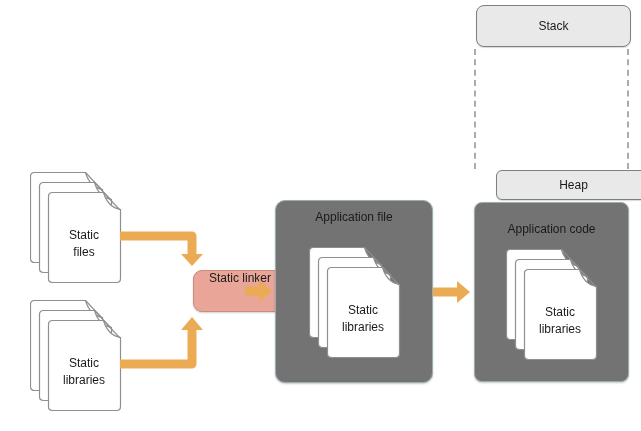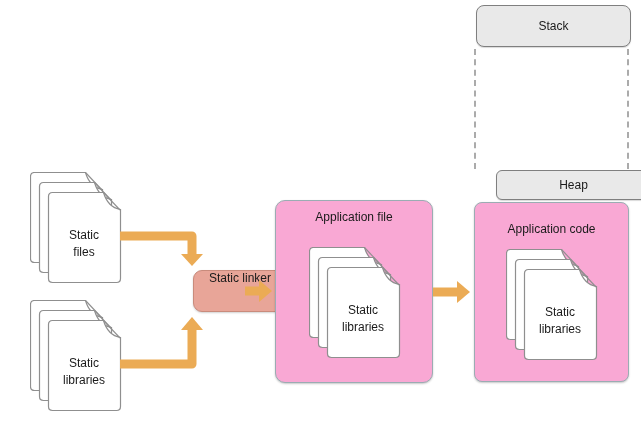--- a/index.html
+++ b/index.html
@@ -26,21 +26,21 @@
   .linker{
     left:150px;top:270px;width:94px;height:42px;
     background:#E8A598;border:1px solid #C98B7C;border-radius:9px;
     display:flex;justify-content:center;
     font-size:12px;
     box-shadow:0 1px 2px rgba(0,0,0,.18);
     margin-left:43px;
   }
   
   .bluebox{
-    background:#f9a8d4;border:1px solid #9BACB3;border-radius:10px;
+    background:#737373;border:1px solid #9BACB3;border-radius:10px;
     box-shadow:0 1px 2px rgba(0,0,0,.22);
   }
   .appfile{left:275px;top:200px;width:158px;height:183px;}
   .appcode{left:474px;top:202px;width:155px;height:180px;border-radius:8px;}
   .bluebox-title{
     text-align:center;font-size:12px;margin-top:9px;
   }
   .appcode .bluebox-title{margin-top:19px;}
   .inner-stack-file{left:33px;top:46px;}
   .inner-stack-code{left:31px;top:46px;}

